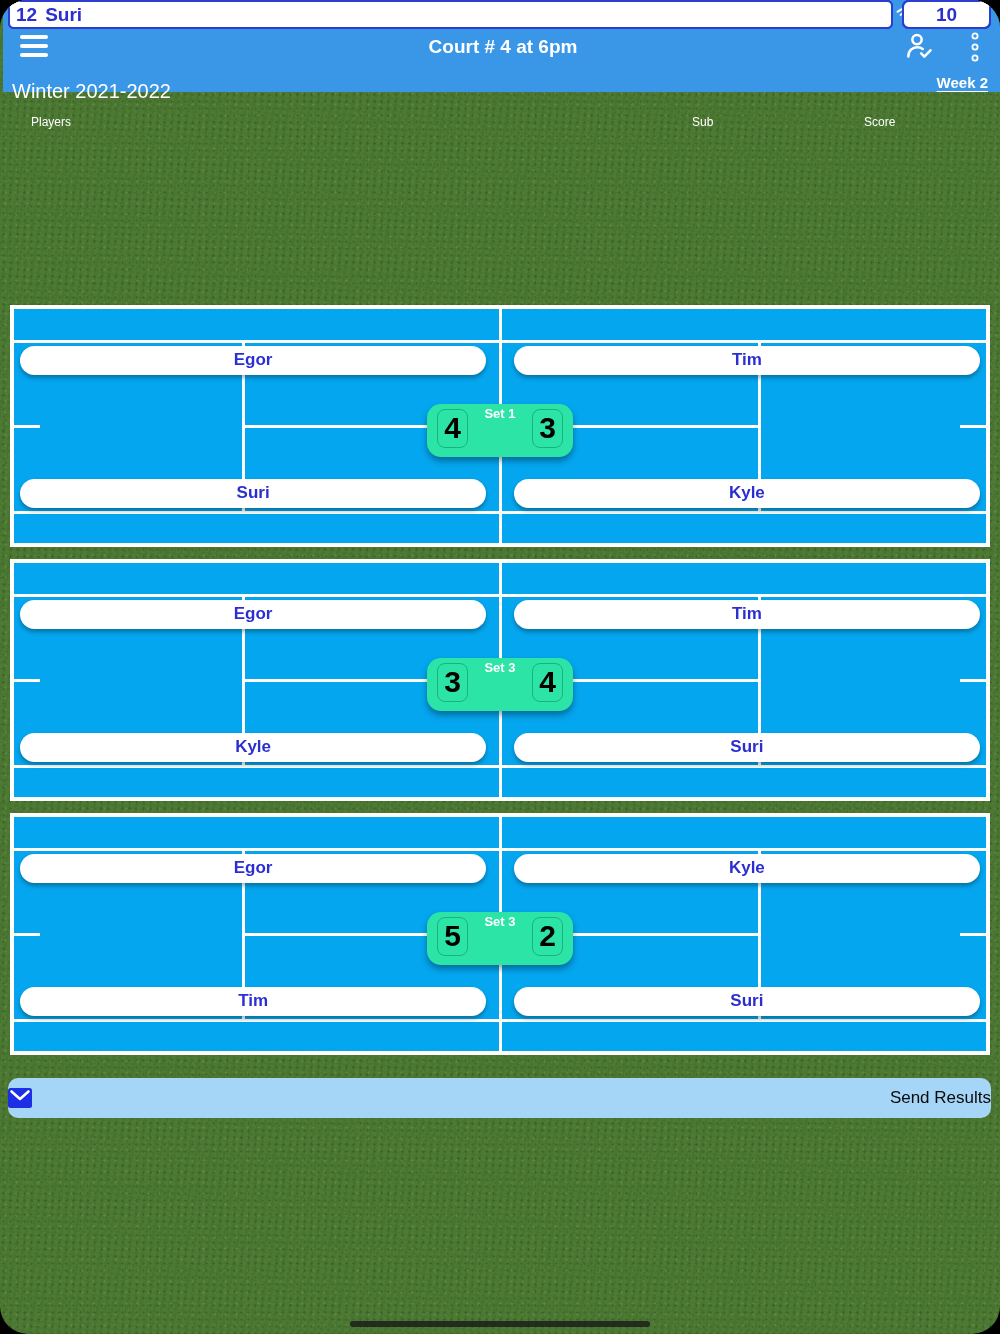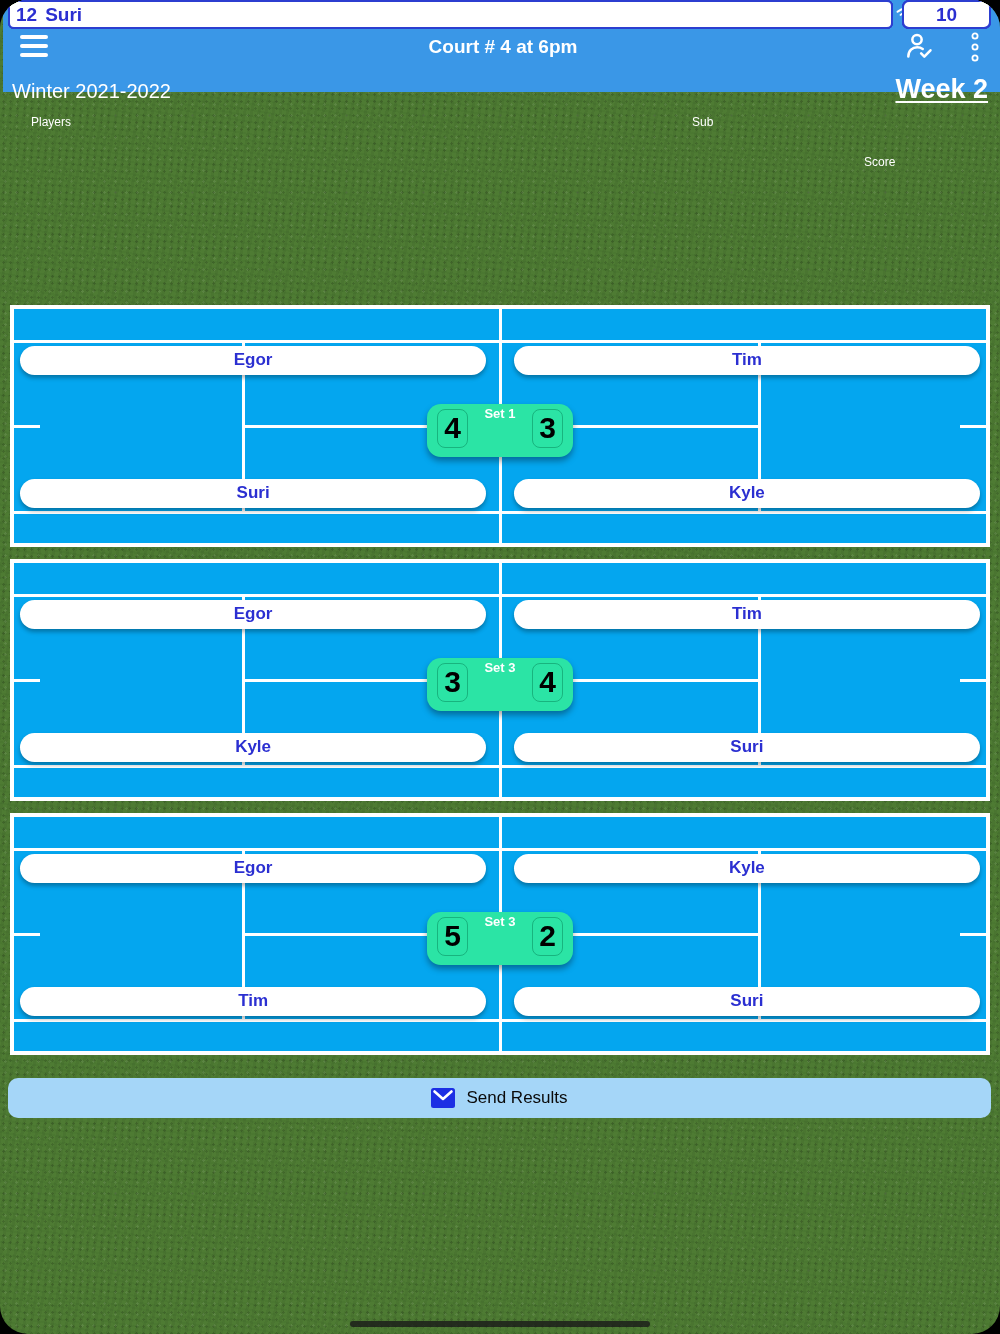--- a/index.html
+++ b/index.html
@@ -26,26 +26,26 @@
   .battery-fill{display:block;width:100%;height:100%;background:#fff;border-radius:1.5px;}
   .battery-nub{width:2px;height:4px;background:rgba(255,255,255,.8);border-radius:0 2px 2px 0;margin-left:1px;}
   .navrow{position:absolute;left:0;top:26px;width:100%;height:46px;}
   .hamburger{position:absolute;left:17px;top:9px;width:28px;height:22px;display:flex;flex-direction:column;justify-content:space-between;cursor:pointer;}
   .hamburger span{display:block;height:4px;background:#fff;border-radius:2px;}
   .nav-title{position:absolute;left:0;top:10px;width:100%;text-align:center;color:#fff;font-size:19px;font-weight:600;}
   .nav-approve{position:absolute;right:68px;top:4px;cursor:pointer;}
   .nav-more{position:absolute;right:22px;top:5px;cursor:pointer;}
   
   .season{position:absolute;left:12px;top:80px;color:#fff;font-size:20px;}
-  .week{position:absolute;right:12px;top:74px;color:#fff;font-size:27px;font-weight:700;text-decoration:underline;text-underline-offset:3px;cursor:pointer;}
+  .week{position:absolute;right:12px;top:74px;color:#fff;font-size:15px;font-weight:700;text-decoration:underline;text-underline-offset:3px;cursor:pointer;}
   
   .colhdr{position:absolute;color:#fff;font-size:12px;top:115px;}
   .colhdr.players{left:31px;}
   .colhdr.sub{left:692px;}
-  .colhdr.score{left:864px;margin-top:40px;}
+  .colhdr.score{left:864px;}
   
   .prow{position:absolute;left:0;width:100%;height:38px;}
   .prow:nth-of-type(1){top:136px;}
   .prow:nth-of-type(2){top:171px;}
   .prow:nth-of-type(3){top:206px;}
   .prow:nth-of-type(4){top:240px;}
   .pbox{position:absolute;left:8px;width:885px;height:29px;box-sizing:border-box;background:#fff;border:2px solid var(--row-border-blue,#2c3ed0);border-radius:6px;display:flex;align-items:center;padding-left:6px;cursor:pointer;}
   .sbox{position:absolute;left:902px;width:89px;height:29px;box-sizing:border-box;background:#fff;border:2px solid var(--row-border-blue,#2c3ed0);border-radius:7px;display:flex;align-items:center;justify-content:center;font-size:19px;font-weight:700;color:var(--row-text-blue,#2b2fd1);cursor:pointer;}
   .prow.hl .pbox,.prow.hl .sbox{background:var(--highlight-yellow,#fef500);}
   .pnum,.pname{font-size:19px;font-weight:700;color:var(--row-text-blue,#2b2fd1);}
@@ -65,21 +65,21 @@
   .pill{position:absolute;height:29px;background:#fff;border-radius:15px;box-shadow:0 3px 4px rgba(0,0,0,.3);display:flex;align-items:center;justify-content:center;font-size:17px;font-weight:700;color:var(--row-text-blue,#2b2fd1);z-index:2;cursor:pointer;}
   .pill.tl{left:0.6%;width:48%;top:15.8%;}
   .pill.tr{left:51.4%;width:48%;top:15.8%;}
   .pill.bl{left:0.6%;width:48%;top:72.5%;}
   .pill.br{left:51.4%;width:48%;top:72.5%;}
   .badge{position:absolute;left:50%;top:40.5%;width:146px;height:53px;margin-left:-73px;background:var(--badge-green,#2be4a5);border-radius:14px;box-shadow:0 4px 6px rgba(0,0,0,.35);z-index:3;cursor:pointer;}
   .badge-label{position:absolute;left:0;top:2px;width:100%;text-align:center;color:#fff;font-size:13px;font-weight:700;}
   .scorebox{position:absolute;top:5px;width:31px;height:39px;box-sizing:border-box;border:1.5px solid rgba(10,140,95,.55);border-radius:8px;display:flex;align-items:center;justify-content:center;font-size:30px;font-weight:700;color:#000;}
   .scorebox.l{left:10px;} .scorebox.r{right:10px;}
   
-  .sendbar{position:absolute;left:8px;top:1078px;width:983px;height:40px;background:var(--button-blue,#a5d6f8);border-radius:10px;display:flex;align-items:center;justify-content:center;gap:11px;cursor:pointer;}
+  .sendbar{position:absolute;left:8px;top:1078px;width:983px;height:40px;background:var(--button-blue,#a5d6f8);border-radius:10px;display:flex;align-items:center;justify-content:space-between;gap:11px;cursor:pointer;}
   .send-label{font-size:17px;font-weight:500;color:#0a0a0a;}
   
   .homebar{position:absolute;left:350px;top:1321px;width:300px;height:6px;border-radius:3px;background:rgba(25,25,25,.8);cursor:pointer;}
   svg{display:block;}
 </style>
 </head>
 <body>
 
 <div id="app">
 

